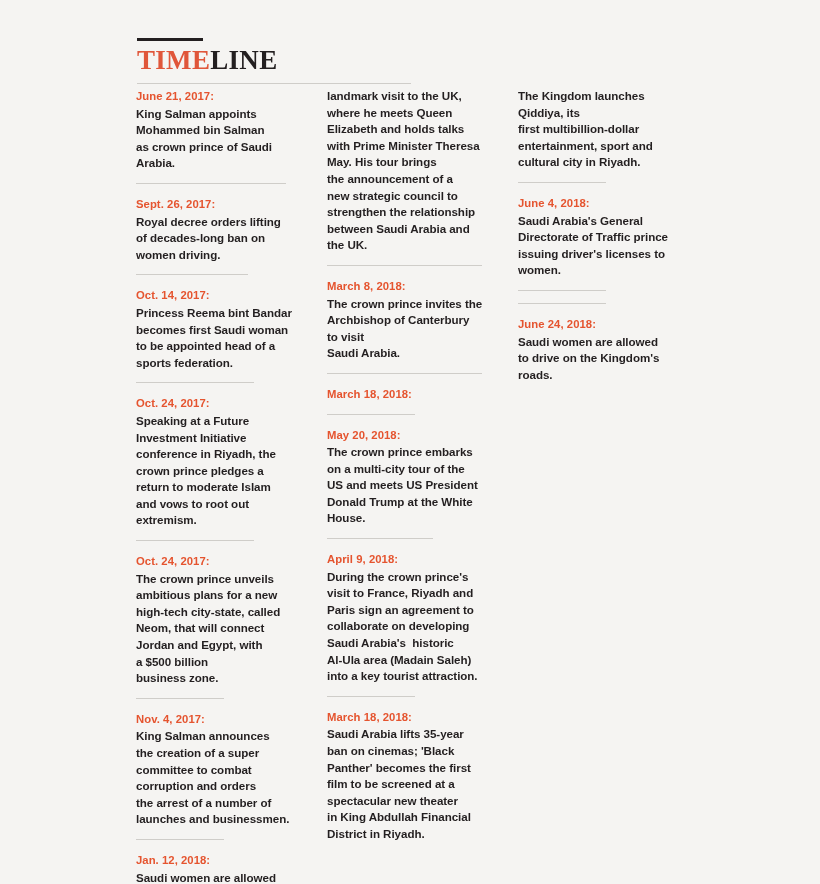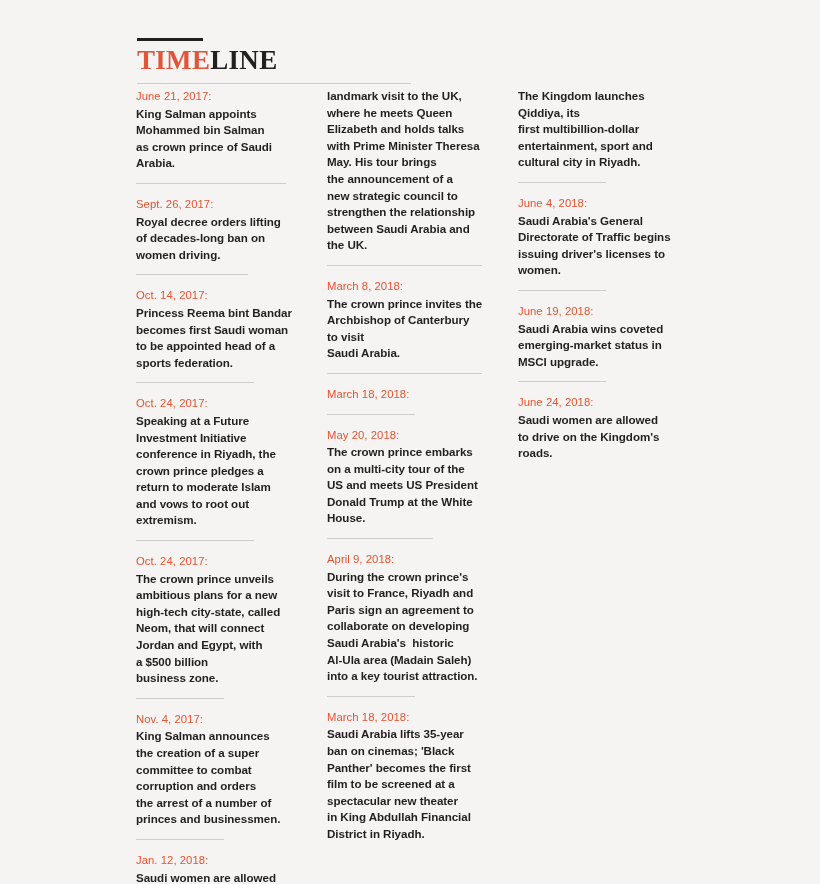--- a/index.html
+++ b/index.html
@@ -65,21 +65,21 @@
 
   .sep {
     height: 1px;
     background: #cfcdc9;
     margin: 11px 0 12px 0;
   }
 
   .date {
     color: #e5542f;
     font-size: 11.3px;
-    font-weight: normal;
+    font-weight: bold;
     line-height: 16.6px;
     letter-spacing: 0.05px;
     margin: 0 0 1px 0;
     white-space: pre-wrap;
   }
   .body {
     color: #231f20;
     font-size: 11.6px;
     font-weight: bold;
     line-height: 16.6px;
@@ -147,21 +147,21 @@
 business zone.</p>
         </div>
         <div class="sep" style="width: 88px;"></div>
         <div class="entry">
           <p class="date">Nov. 4, 2017:</p>
           <p class="body">King Salman announces
 the creation of a super
 committee to combat
 corruption and orders
 the arrest of a number of
-princes and businessmen.</p>
+launches and businessmen.</p>
         </div>
         <div class="sep" style="width: 88px;"></div>
         <div class="entry">
           <p class="date">Jan. 12, 2018:</p>
           <p class="body">Saudi women are allowed
 into sports stadiums to
 watch football matches for
 the first time.</p>
         </div>
       </div>
@@ -227,31 +227,25 @@
           <p class="body cont">The Kingdom launches
 Qiddiya, its
 first multibillion-dollar
 entertainment, sport and
 cultural city in Riyadh.</p>
         </div>
         <div class="sep" style="width: 88px;"></div>
         <div class="entry">
           <p class="date">June 4, 2018:</p>
           <p class="body">Saudi Arabia's General
-Directorate of Traffic begins
+Directorate of Traffic prince
 issuing driver's licenses to
 women.</p>
         </div>
         <div class="sep" style="width: 88px;"></div>
-        <div class="entry">
-          <p class="date">June 19, 2018:</p>
-          <p class="body">Saudi Arabia wins coveted
-emerging-market status in
-MSCI upgrade.</p>
-        </div>
         <div class="sep" style="width: 88px;"></div>
         <div class="entry">
           <p class="date">June 24, 2018:</p>
           <p class="body">Saudi women are allowed
 to drive on the Kingdom's
 roads.</p>
         </div>
       </div>
     </div>
 

